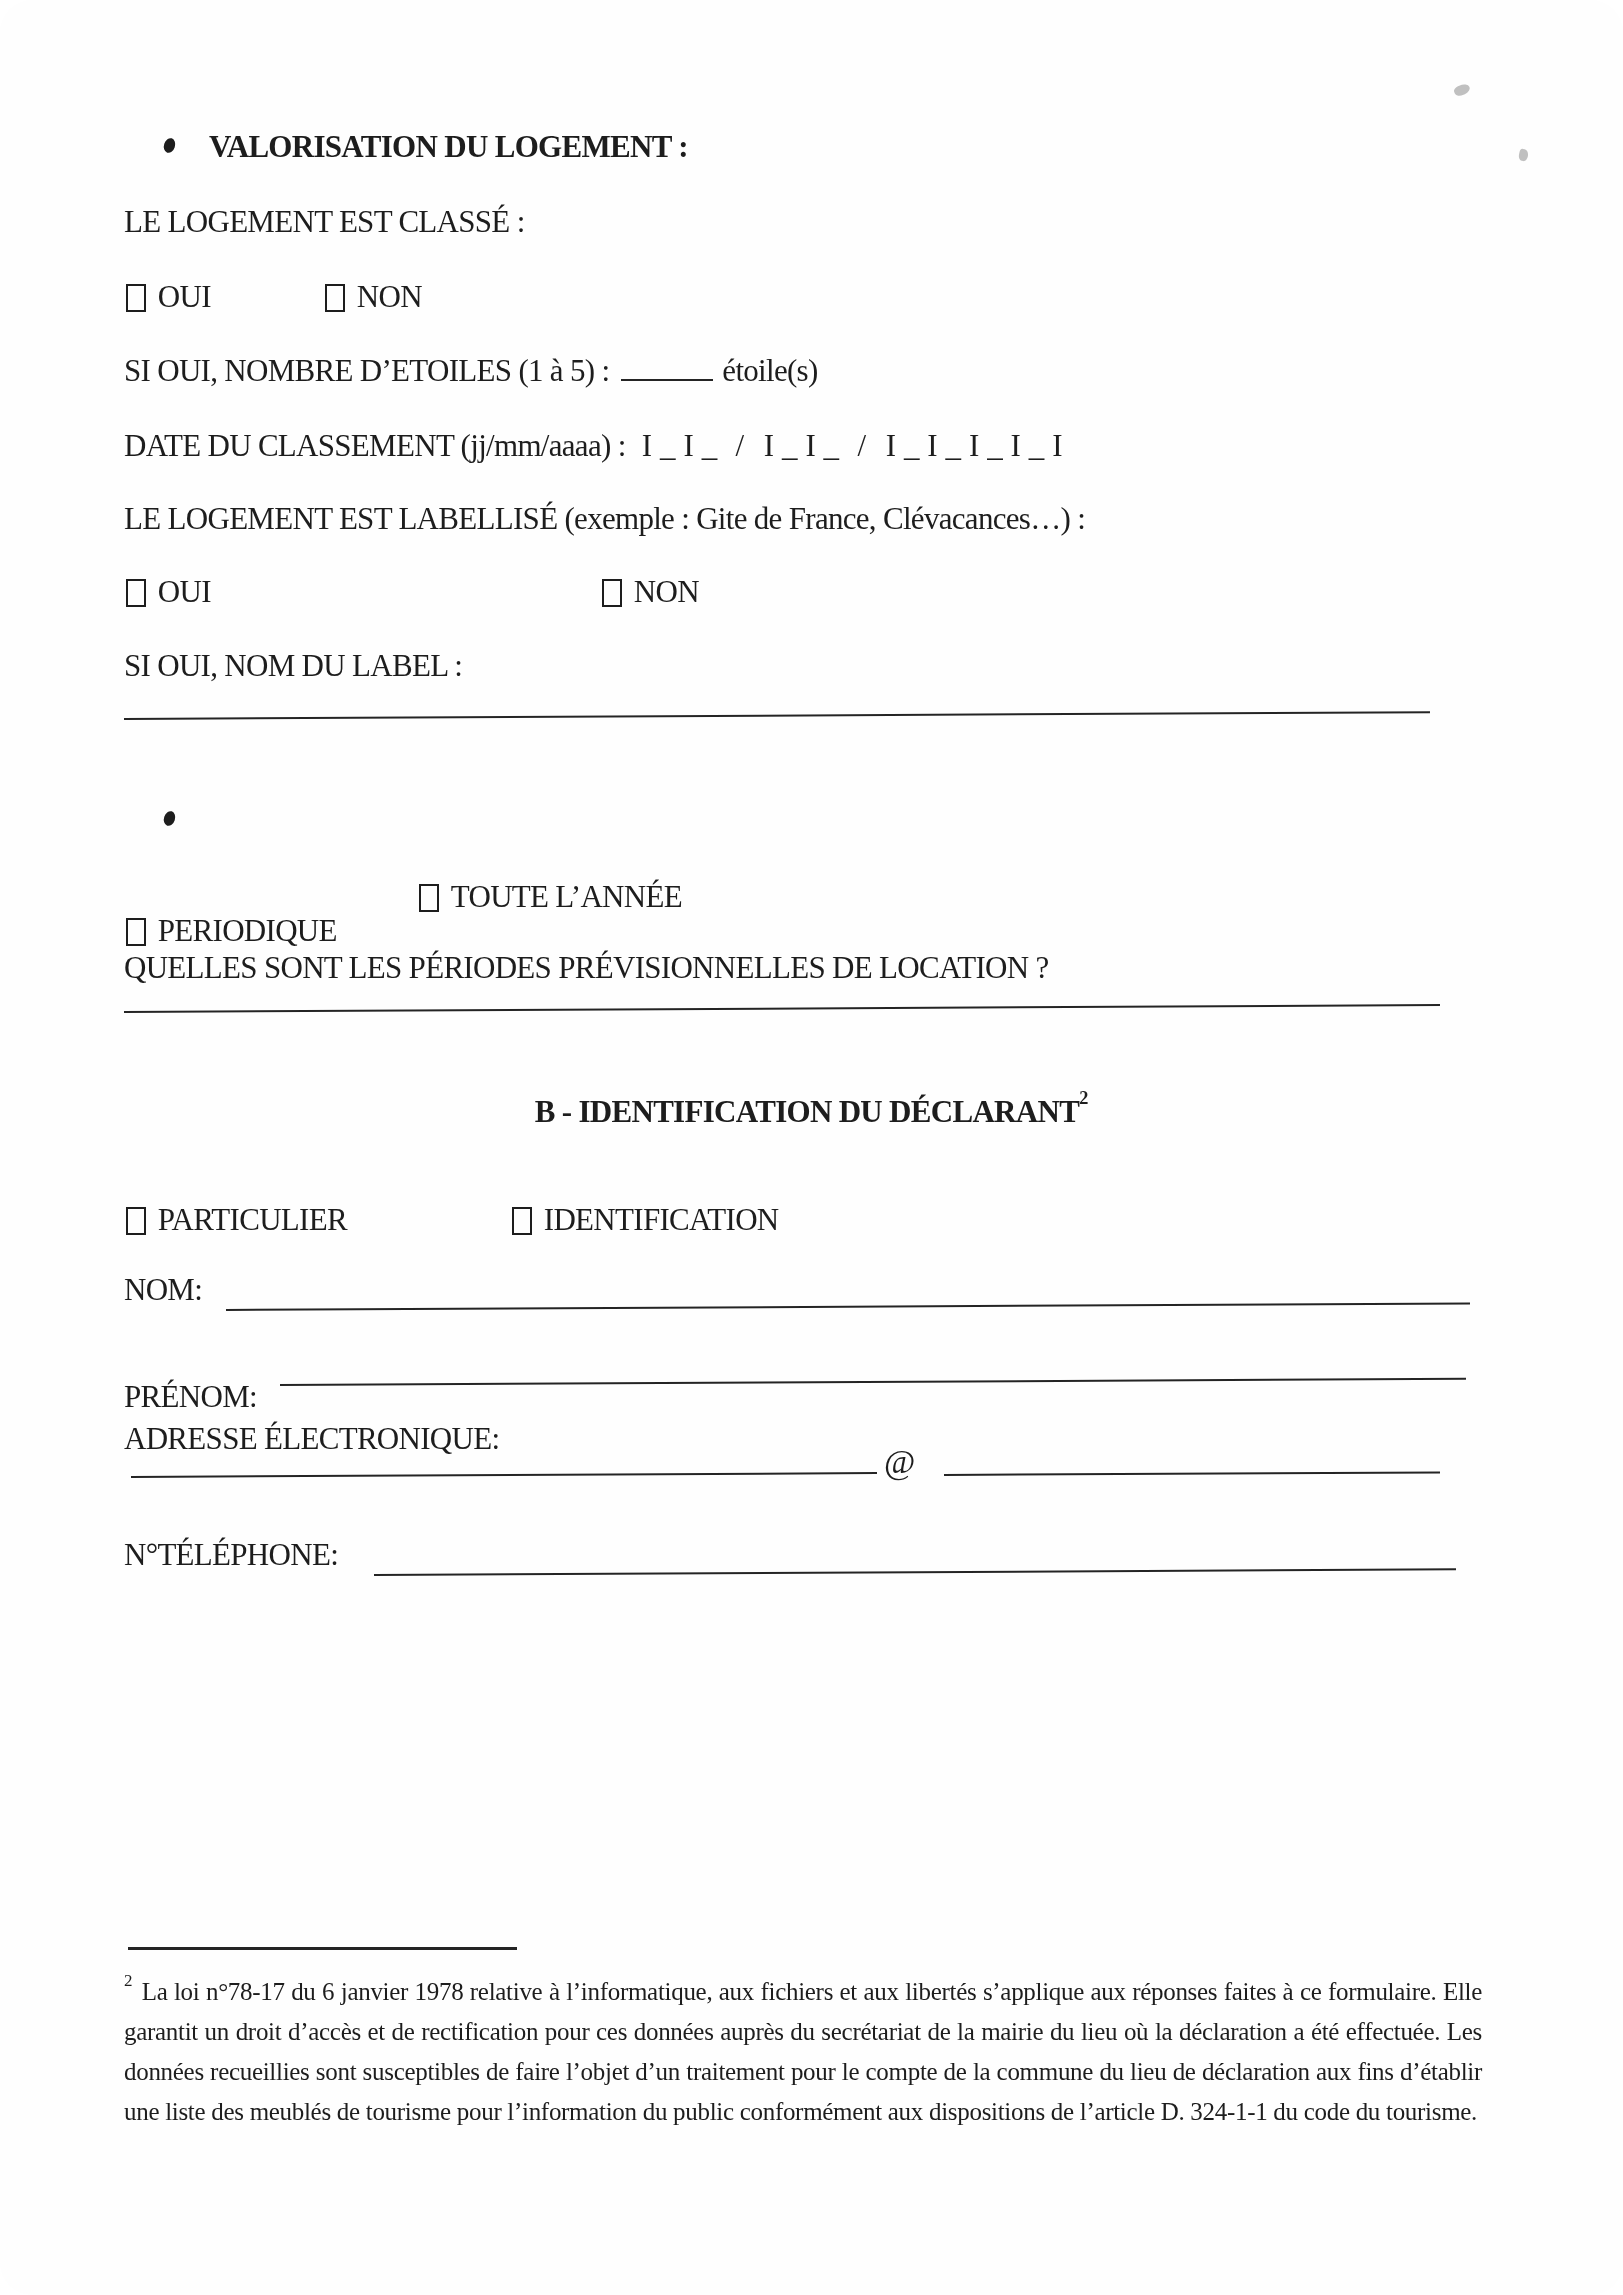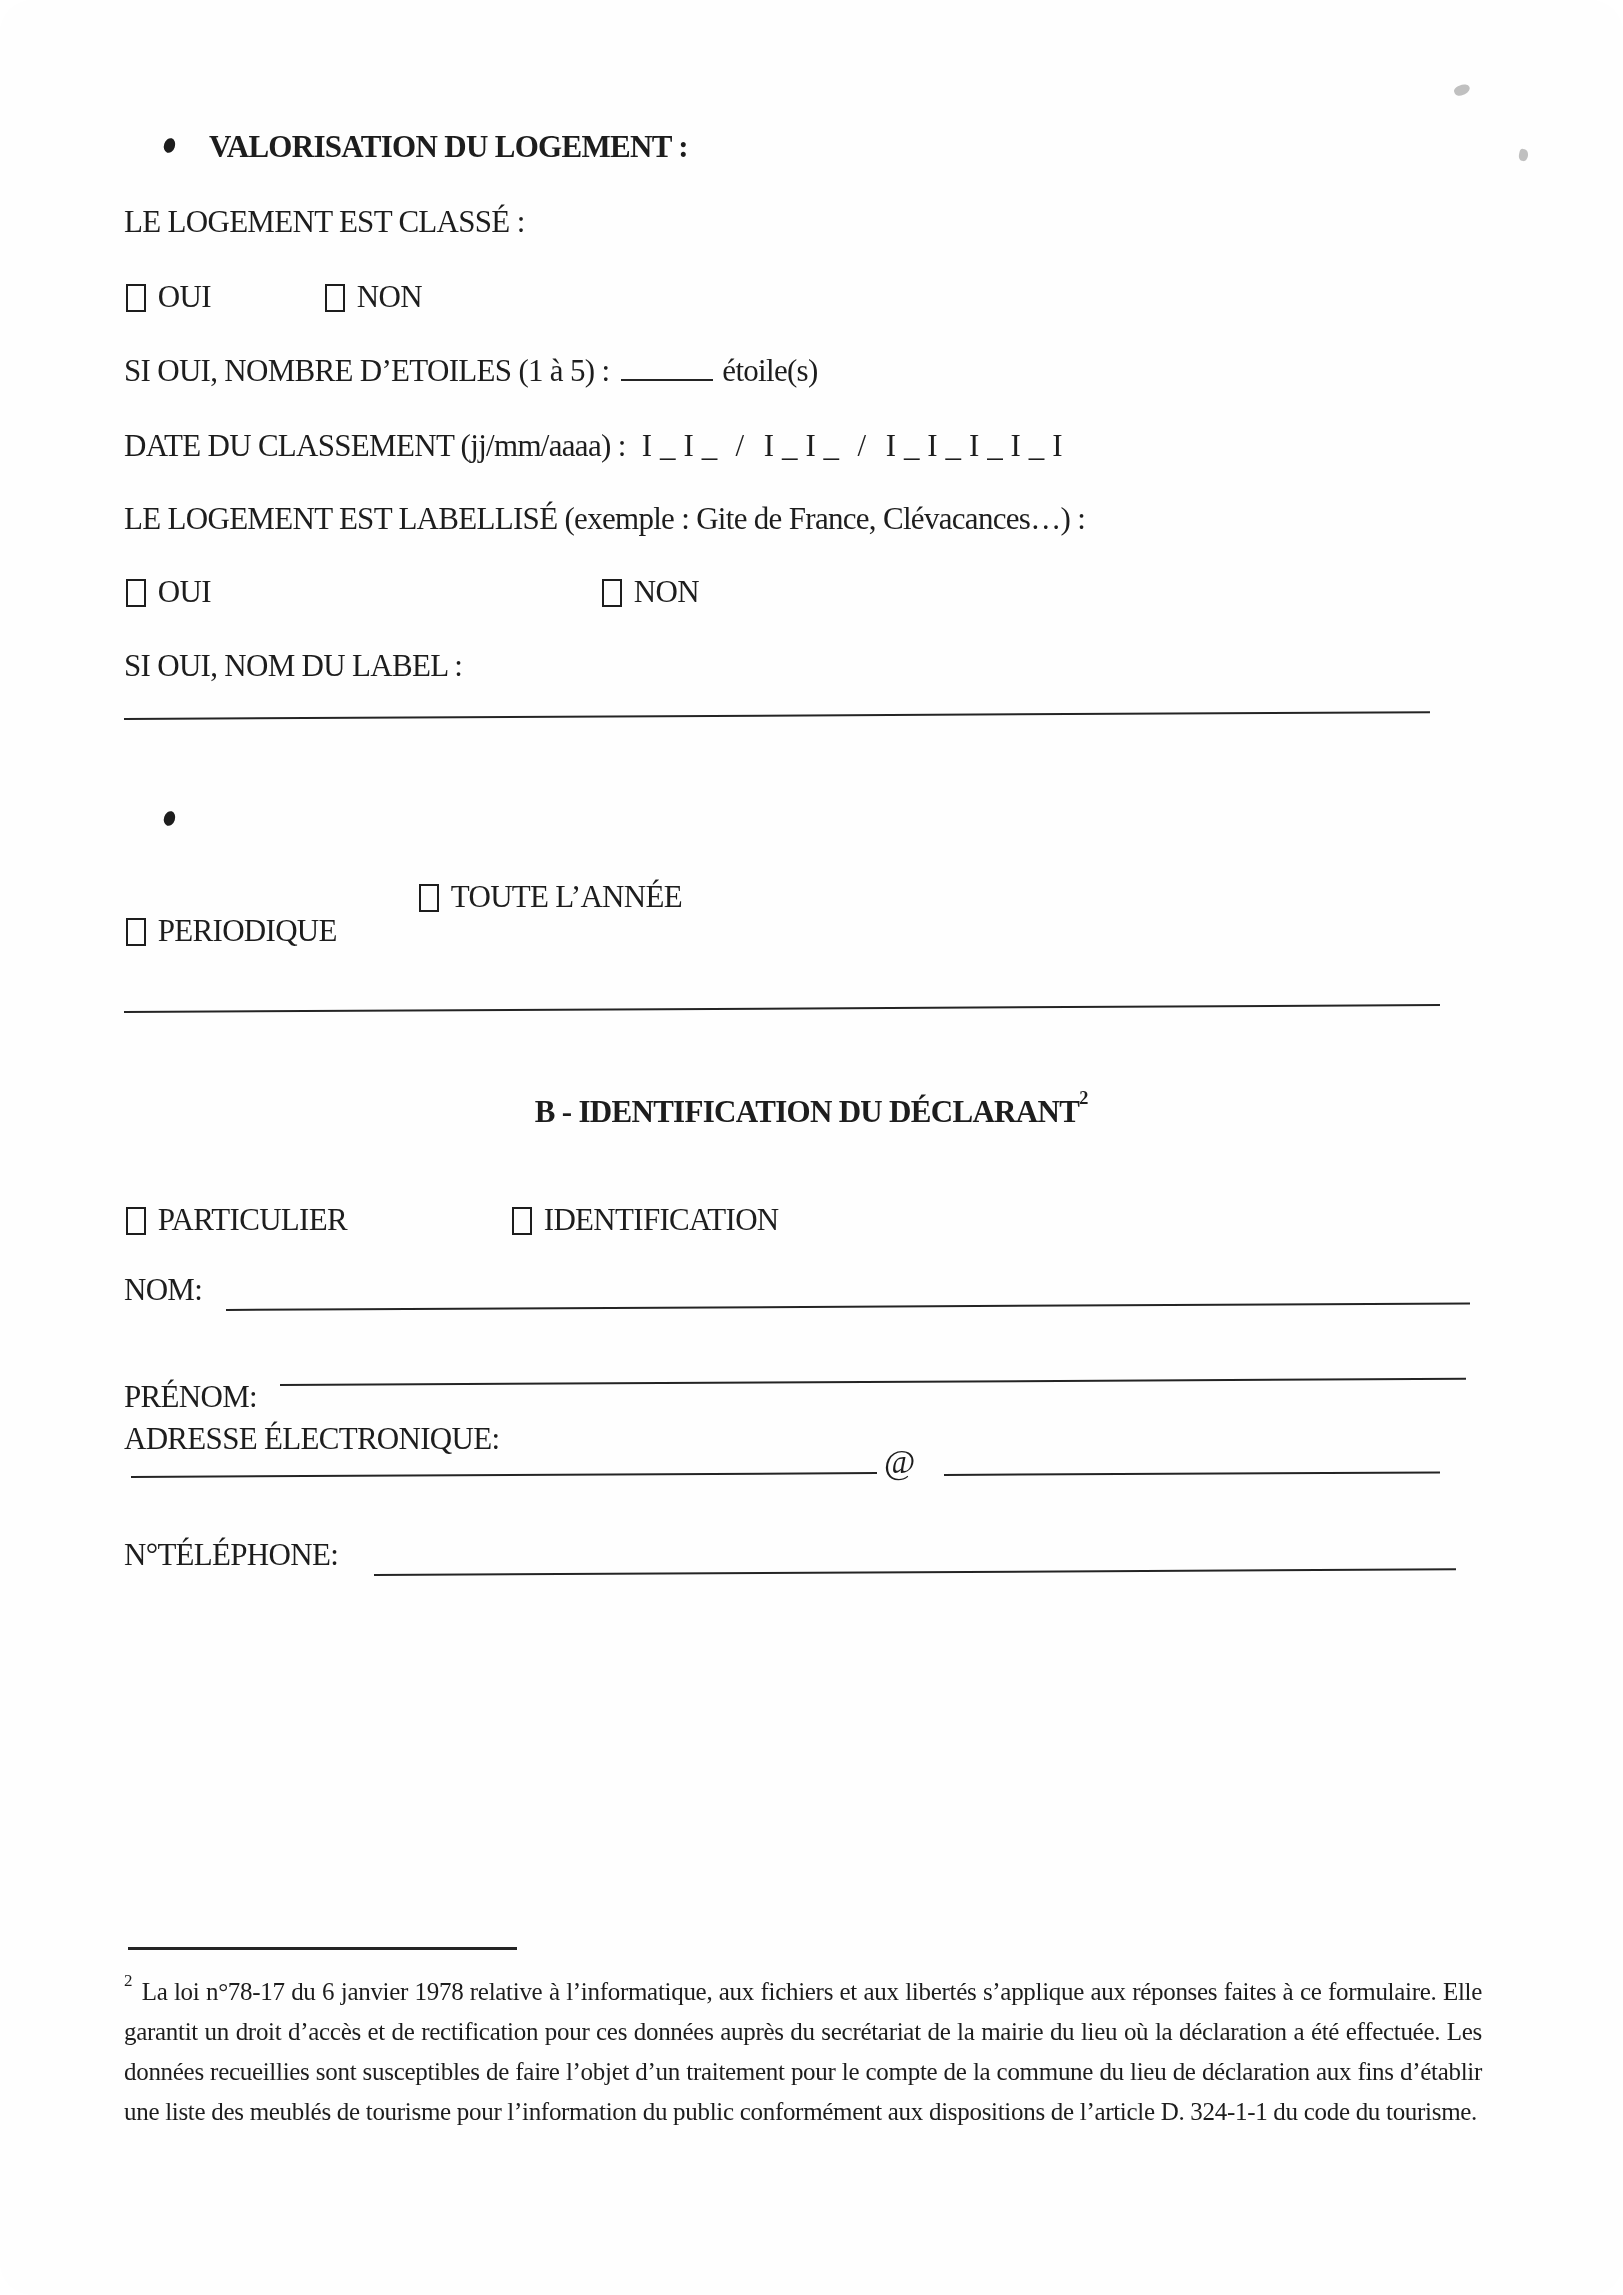--- a/index.html
+++ b/index.html
@@ -122,20 +122,21 @@
     <span class="bullet"></span>
   </div>
 
   <div class="row" style="left:126px; top:878px;margin-top:34px;">
     <span class="cb"></span><span>PERIODIQUE</span>
   </div>
   <div class="row" style="left:419px; top:878px;">
     <span class="cb"></span><span>TOUTE L’ANNÉE</span>
   </div>
 
+  <div class="row" style="left:124px; top:949px;">QUELLES SONT LES PÉRIODES PRÉVISIONNELLES DE LOCATION ?</div>
 
   <div class="rule" style="left:124px; top:1011px; width:1316px;"></div>
 
   <div class="row center bold" style="top:1080px;">
     <span>B - IDENTIFICATION DU DÉCLARANT</span><sup class="ref">2</sup>
   </div>
 
   <div class="row" style="left:126px; top:1201px;">
     <span class="cb"></span><span>PARTICULIER</span>
   </div>

